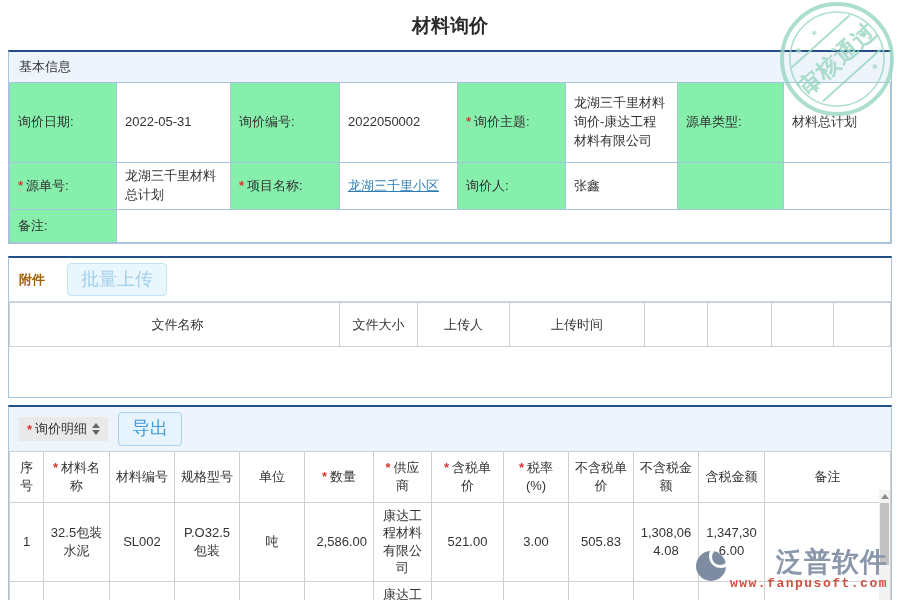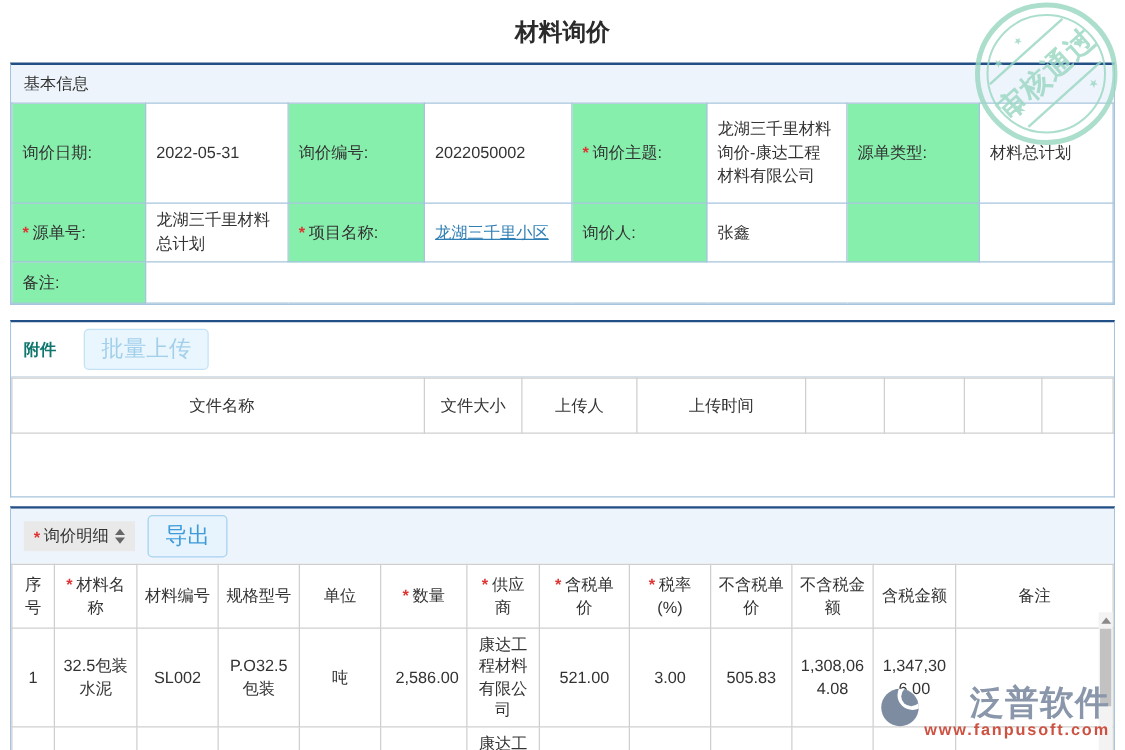--- a/index.html
+++ b/index.html
@@ -13,21 +13,21 @@
   
   .form td{border:1px solid #a6c4dd;padding:4px 8px;vertical-align:middle;line-height:1.45;}
   .form .lbl{background:#86efac;text-align:left;color:#333;}
   .form .val{background:#fff;text-align:left;word-break:break-all;}
   .req{color:#e03131;margin-right:3px;font-weight:bold;}
   a.plink{color:#2f7fb5;text-decoration:underline;}
   
   .btn{display:inline-block;border-radius:4px;padding:4px 13px;font-size:18px;line-height:1.3;cursor:pointer;}
   .btn.upload{background:#eaf6fe;border:1px solid #c2e2f6;color:#a2cfe9;margin-left:22px;}
   .btn.export{background:#e7f3fd;border:1px solid #a6d2ef;color:#3d9bd8;margin-left:10px;}
-  .sec-label{font-weight:bold;color:#0f766e;}
+  .sec-label{font-weight:bold;color:#a16207;}
   
   .grid th,.grid td{border:1px solid #cfcfcf;padding:4px 6px;font-weight:normal;vertical-align:middle;line-height:1.35;word-break:break-all;}
   .grid th{text-align:center;color:#333;background:#fff;}
   .grid .left{text-align:center;} .grid .right{text-align:right;} .grid .center{text-align:center;}
   .empty-body{height:50px;}
   
   .chip{display:inline-flex;align-items:center;background:#e9e9e9;padding:3px 8px;color:#333;}
   .sort{display:inline-flex;flex-direction:column;margin-left:5px;gap:2px;}
   .sort i{display:block;width:0;height:0;border-left:4px solid transparent;border-right:4px solid transparent;}
   .sort .up{border-bottom:5px solid #666;} .sort .dn{border-top:5px solid #666;}
@@ -38,21 +38,21 @@
   .vscroll .thumb{position:absolute;top:13px;left:1px;width:9px;height:62px;background:#c2c2c2;}
   
   .stamp{position:absolute;top:0px;right:2px;width:122px;height:122px;opacity:.82;pointer-events:none;}
   
   .wm{position:absolute;right:12px;bottom:9px;display:flex;align-items:flex-start;pointer-events:none;}
   .wm-logo{width:30px;height:30px;border-radius:50%;background:#7e8ca2;position:relative;overflow:hidden;margin:3px 4px 0 0;}
   .wm-logo span{position:absolute;width:24px;height:24px;border-radius:50%;background:#fff;top:-7px;right:-7px;}
   .wm-logo b{position:absolute;width:16px;height:16px;border-radius:50%;background:#7e8ca2;top:-2px;right:-2px;}
   .wm-text{display:flex;flex-direction:column;align-items:flex-end;}
   .wm-brand{font-size:27px;font-weight:bold;color:#8a97ab;line-height:1.05;letter-spacing:1px;}
-  .wm-url{font-family:Liberation Sans, sans-serif;font-size:13px;font-weight:bold;color:#cd5242;letter-spacing:1.5px;}
+  .wm-url{font-family:Liberation Mono, monospace;font-size:13px;font-weight:bold;color:#cd5242;letter-spacing:1.5px;}
   .gap12{height:12px;} .gap7{height:7px;}
   .relbox{position:relative;}
 </style>
 </head>
 <body>
 
 <div class="page">
 
   <div class="title">材料询价</div>
 

